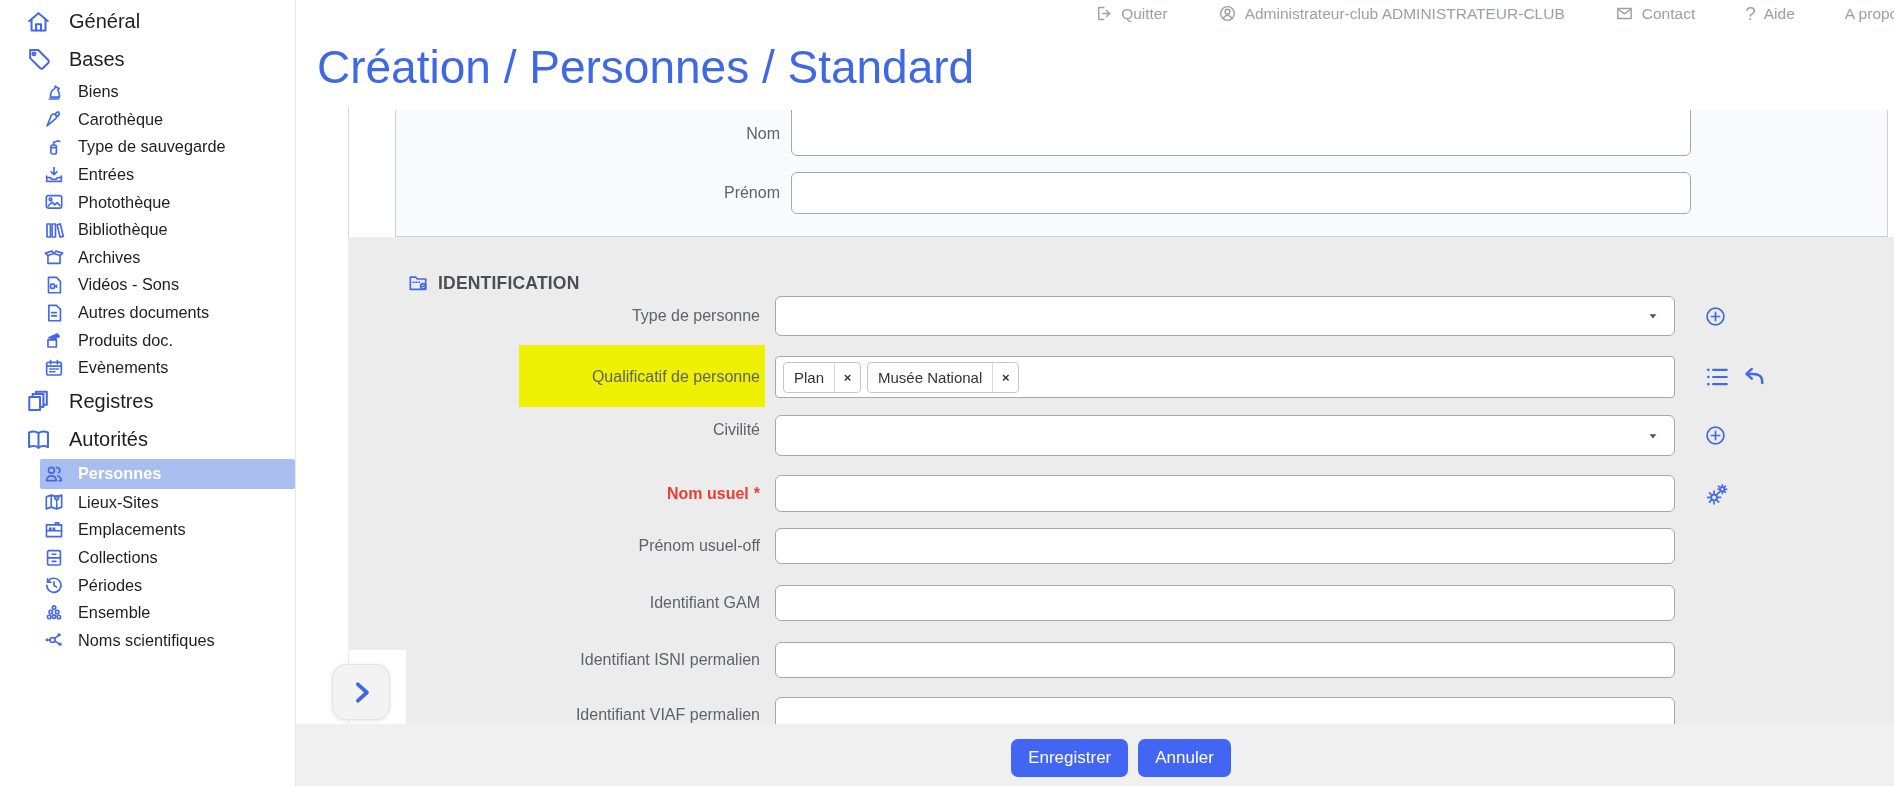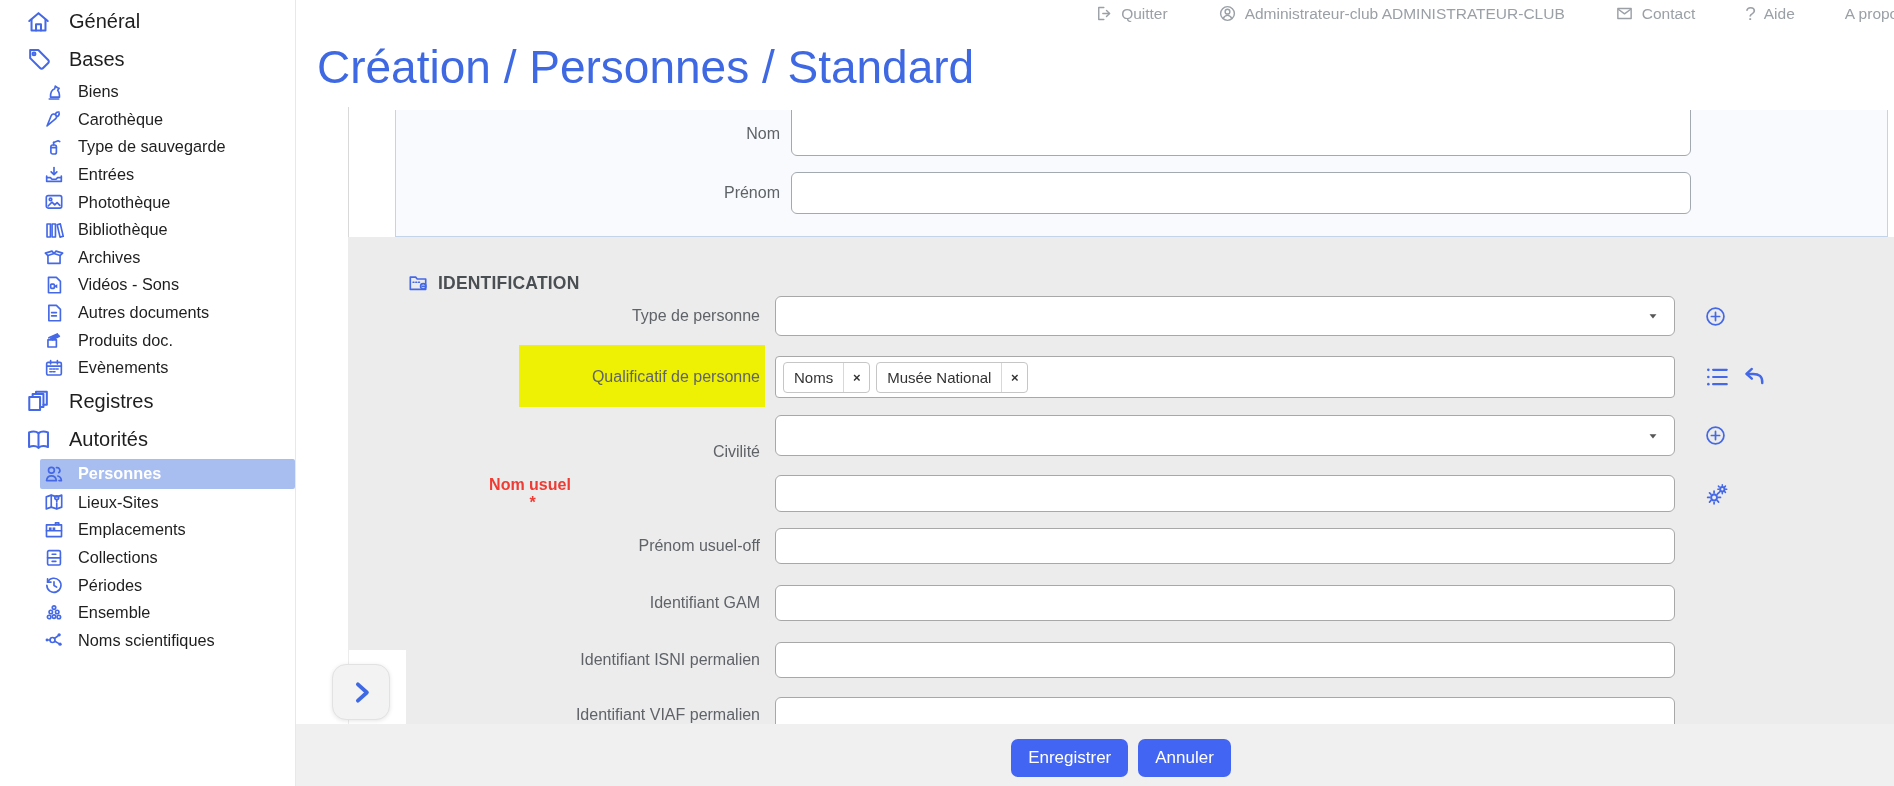--- a/index.html
+++ b/index.html
@@ -393,21 +393,21 @@
         <circle cx="12" cy="12" r="8.8"></circle>
         <path d="M12 7.7v8.6M7.7 12h8.6"></path>
       </svg>
     </span>
     <div class="hl"></div>
     <div class="flabel" style="top: 356px; height: 42px;">
       <span>Qualificatif de personne</span>
     </div>
     <div class="fld tags" style="top: 356px; height: 42px;">
       <span class="chip">
-        <span class="chip-label">Noms</span>
+        <span class="chip-label">Plan</span>
         <span class="chip-x">×</span>
       </span>
       <span class="chip">
         <span class="chip-label">Musée National</span>
         <span class="chip-x">×</span>
       </span>
     </div>
     <span class="act ic" style="left: 1704px; top: 364px; width: 26px; height: 26px;">
       <svg viewBox="0 0 24 24" fill="none" stroke="currentColor" stroke-width="1.8" stroke-linecap="round" stroke-linejoin="round">
         <path d="M8.4 5.4H21M8.4 12H21M8.4 18.6H21" stroke-width="2"></path>
@@ -415,37 +415,37 @@
         <circle cx="4" cy="12" r="1.2" fill="currentColor" stroke="none"></circle>
         <circle cx="4" cy="18.6" r="1.2" fill="currentColor" stroke="none"></circle>
       </svg>
     </span>
     <span class="act ic" style="left: 1741px; top: 364px; width: 26px; height: 26px;">
       <svg viewBox="0 0 24 24" fill="none" stroke="currentColor" stroke-width="1.8" stroke-linecap="round" stroke-linejoin="round">
         <path d="M19.6 17.6c.4-6.2-2.8-8.6-9.2-8.4H5.6" stroke-width="2.2"></path>
         <path d="M10 4.6 5 9.1l5 4.5" stroke-width="2.2"></path>
       </svg>
     </span>
-    <div class="flabel" style="top: 431px; height: 41px;">
+    <div class="flabel" style="top: 409px; height: 41px;">
       <span>Civilité</span>
     </div>
     <div class="fld select" style="top: 415px; height: 41px;">
       <span class="ic caret" style="width: 18px; height: 18px;">
         <svg viewBox="0 0 24 24" fill="none" stroke="currentColor" stroke-width="1.8" stroke-linecap="round" stroke-linejoin="round">
           <path d="M7.4 9.6h9.2L12 15.4z" fill="currentColor" stroke="none"></path>
         </svg>
       </span>
     </div>
     <span class="act ic" style="left: 1704px; top: 424px; width: 23px; height: 23px;">
       <svg viewBox="0 0 24 24" fill="none" stroke="currentColor" stroke-width="1.8" stroke-linecap="round" stroke-linejoin="round">
         <circle cx="12" cy="12" r="8.8"></circle>
         <path d="M12 7.7v8.6M7.7 12h8.6"></path>
       </svg>
     </span>
-    <div class="flabel req" style="top: 475px; height: 37px; flex-direction: column;">
+    <div class="flabel req" style="top: 475px; height: 37px;">
       <span>Nom usuel</span>
       <span class="star">*</span>
     </div>
     <input class="fld" style="top: 475px; height: 37px;">
     <span class="act ic" style="left: 1704px; top: 480.5px; width: 26px; height: 26px;">
       <svg viewBox="0 0 24 24" fill="none" stroke="currentColor" stroke-width="1.8" stroke-linecap="round" stroke-linejoin="round">
         <circle cx="9.3" cy="15.2" r="2.7"></circle>
         <path d="M9.3 11v-1.7M9.3 21.1v-1.7M5.1 15.2H3.4M15.2 15.2h-1.7M6.3 12.2l-1.2-1.2M13.5 19.4l-1.2-1.2M6.3 18.2l-1.2 1.2M13.5 11l-1.2 1.2" stroke-width="1.6"></path>
         <circle cx="16.9" cy="7.6" r="2"></circle>
         <path d="M16.9 4.5v-1M16.9 11.7v-1M20 7.6h1M12.8 7.6h1M19.1 5.4l.7-.7M14 10.5l.7-.7M14 5.4l-.7-.7M19.1 9.8l.7.7" stroke-width="1.4"></path>

